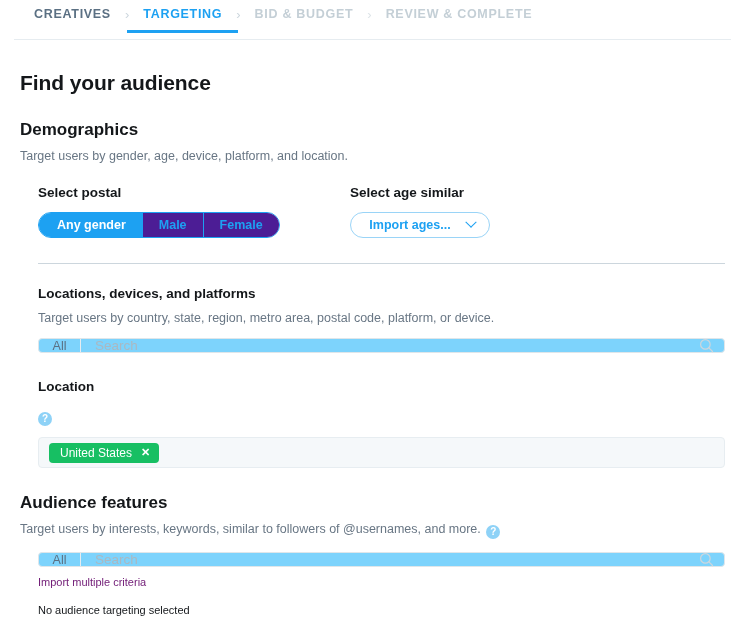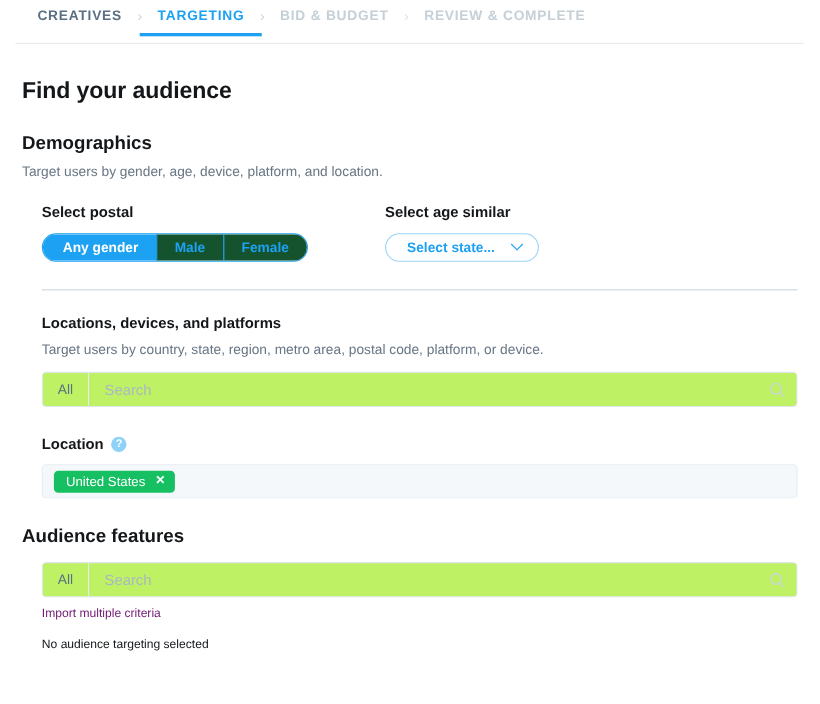--- a/index.html
+++ b/index.html
@@ -103,21 +103,21 @@
     border: 1px solid #1da1f2;
     border-radius: 999px;
     overflow: hidden;
     height: 26px;
     background: #fff;
   }
   .seg {
     font-size: 12.5px;
     font-weight: 700;
     color: #1da1f2;
-    background: #14532d;
+    background: #4c1d95;
     border: none;
     border-left: 1px solid #1da1f2;
     padding: 0 16px;
     height: 100%;
     display: flex;
     align-items: center;
     justify-content: center;
     cursor: pointer;
     font-family: inherit;
   }
@@ -172,26 +172,26 @@
   .sub-desc {
     font-size: 12.5px;
     color: #687684;
     margin-top: 10px;
   }
 
   
   .searchbar {
     display: flex;
     align-items: stretch;
-    height: 32px;
+    height: 15px;
     margin-top: 13px;
     margin-right: 6px;
     border: 1px solid #dfe6ea;
     border-radius: 4px;
-    background: #bef264;
+    background: #7dd3fc;
   }
   .searchbar-prefix {
     display: flex;
     align-items: center;
     justify-content: center;
     width: 42px;
     font-size: 12.5px;
     color: #5b7083;
     border-right: 1px solid #e6ecf0;
     cursor: pointer;
@@ -231,23 +231,24 @@
     font-size: 10px;
     font-weight: 700;
     line-height: 1;
     cursor: pointer;
     vertical-align: 1px;
   }
 
   
   .label-with-help {
     display: flex;
-    align-items: flex-end;
-    gap: 7px;
+    align-items: flex-start;
+    gap: 18px;
     margin-top: 26px;
+    flex-direction: column;
   }
   .chipbox {
     margin-top: 11px;
     margin-right: 6px;
     min-height: 31px;
     background: #f5f8fa;
     border: 1px solid #e7edf1;
     border-radius: 4px;
     display: flex;
     align-items: center;
@@ -326,21 +327,21 @@
         <div class="segmented">
           <button class="seg selected">Any gender</button>
           <button class="seg">Male</button>
           <button class="seg">Female</button>
         </div>
       </div>
 
       <div>
         <div class="field-label">Select age similar</div>
         <button class="pill-select">
-          <span>Select state...</span>
+          <span>Import ages...</span>
           <span class="chev"></span>
         </button>
       </div>
 
     </div>
   </div>
 
   <div class="divider"></div>
 
   <div class="inner">
@@ -365,20 +366,24 @@
 
     <div class="chipbox">
       <span class="chip">
         <span>United States</span>
         <span class="chip-x">✕</span>
       </span>
     </div>
   </div>
 
   <h2 class="section-title">Audience features</h2>
+  <div class="section-desc">
+    <span>Target users by interests, keywords, similar to followers of @usernames, and more.</span>
+    <span class="help-icon inline-help">?</span>
+  </div>
 
   <div class="inner">
     <div class="searchbar">
       <div class="searchbar-prefix">All</div>
       <input class="searchbar-input" type="text" placeholder="Search" style="">
       <div class="searchbar-icon">
         <svg width="15" height="15" viewBox="0 0 16 16" aria-hidden="true">
           <circle cx="6.8" cy="6.8" r="5.1" fill="none" stroke="#ccd6dd" stroke-width="1.3"></circle>
           <line x1="10.6" y1="10.6" x2="14.4" y2="14.4" stroke="#ccd6dd" stroke-width="1.3" stroke-linecap="round"></line>
         </svg>

